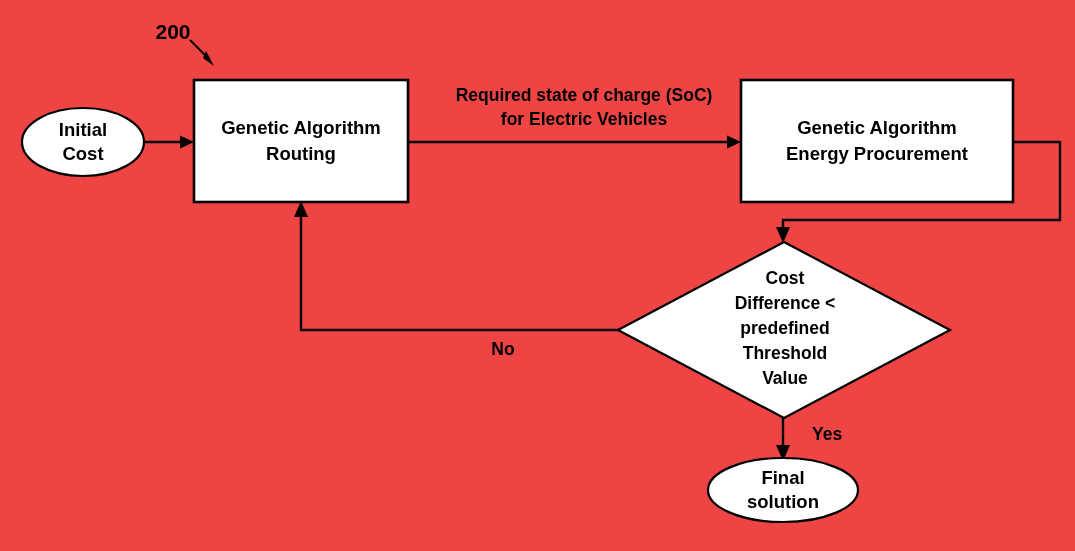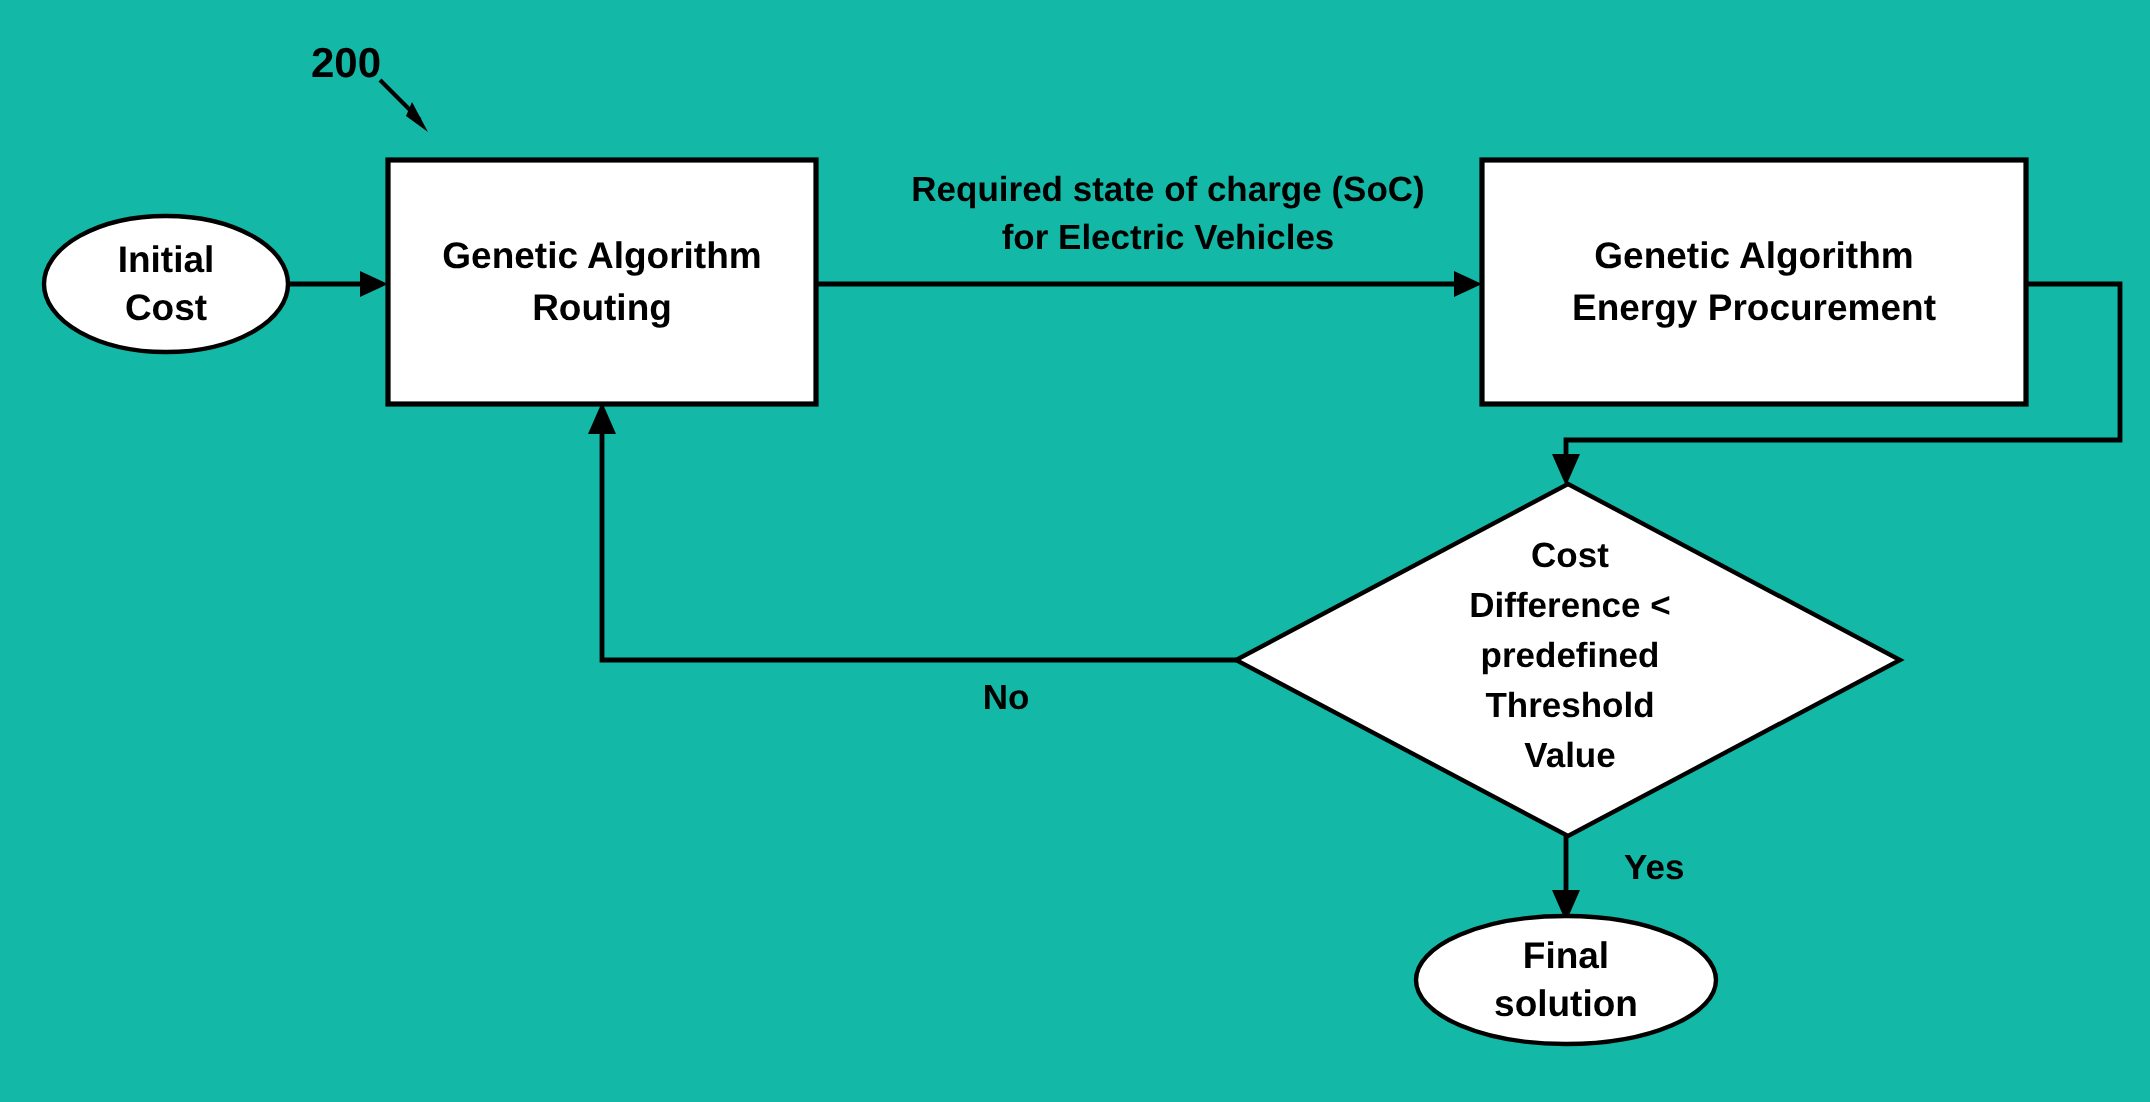--- a/index.html
+++ b/index.html
@@ -4,21 +4,21 @@
 <style>
   html, body {
     margin: 0;
     padding: 0;
     background: #ffffff;
   }
   #canvas {
     position: relative;
     width: 1075px;
     height: 551px;
-    background: #14b8a6;
+    background: #ef4444;
     overflow: hidden;
     font-family: "Liberation Sans", sans-serif;
   }
   svg#flow {
     position: absolute;
     top: 0;
     left: 0;
     width: 1075px;
     height: 551px;
   }

